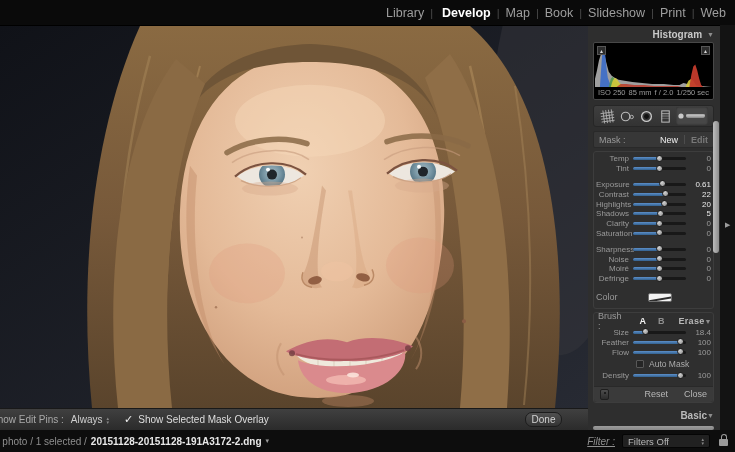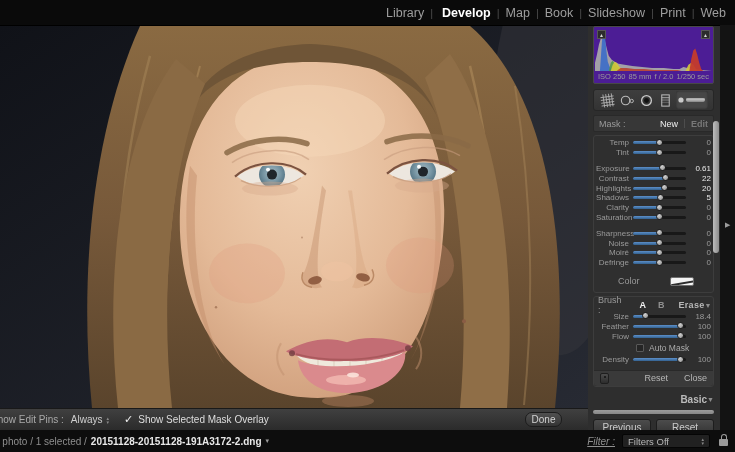--- a/index.html
+++ b/index.html
@@ -33,21 +33,21 @@
               background:linear-gradient(#505050,#343434); border:1px solid #1c1c1c; border-radius:7px;
               color:#d2d2d2; font-size:10px; text-align:center; line-height:14px; }
 
   
   .right-panel { position:absolute; left:588px; top:25px; width:132px; height:405px;
                  background:#2e2e2e; border-top:1px solid #000; padding:0 6px 0 5px; }
   .panel-header { height:16px; display:flex; align-items:center; justify-content:flex-end;
                   color:#c8c8c8; font-size:10px; font-weight:bold; gap:5px; }
   .disc { color:#8d8d8d; font-size:7px; font-weight:normal; }
 
-  .hist-box { position:relative; height:58px; background:#4c1d95; border:1px solid #484848; border-radius:2px; }
+  .hist-box { position:relative; height:58px; background:#000000; border:1px solid #484848; border-radius:2px; }
   .hist-graph { position:absolute; left:1px; top:1px; width:117px; height:43px; }
   .clip { position:absolute; top:3px; width:9px; height:9px; background:#2c2c2c; border:1px solid #565656;
           color:#d6d6d6; font-size:5px; line-height:8px; text-align:center; }
   .clip.left { left:3px; } .clip.right { right:3px; }
   .hist-meta { position:absolute; left:0; right:0; bottom:2px; display:flex; justify-content:space-between;
                padding:0 4px; font-size:7.5px; color:#9a9a9a; white-space:nowrap; }
 
   .tool-strip { margin-top:5px; height:22px; background:linear-gradient(#3e3e3e,#333333);
                 border:1px solid #262626; border-radius:3px;
                 display:flex; align-items:center; justify-content:space-between; padding:0 5px; }
@@ -69,21 +69,21 @@
   .srow { display:flex; align-items:center; height:9.8px; }
   .slab { width:37px; flex:none; text-align:right; font-size:8px; color:#9a9a9a; padding-right:4px; white-space:nowrap; }
   .strack { position:relative; flex:1; height:3px; background:#181818; border-radius:2px; margin-right:5px; }
   .sfill { position:absolute; left:0; top:0; height:3px; border-radius:2px; background:linear-gradient(#5d90ca,#33618f); }
   .sthumb { position:absolute; top:-2.5px; width:7px; height:7px; margin-left:-4px; border-radius:50%;
             background:radial-gradient(circle at 35% 30%, #d2d2d2, #8a8a8a); border:1px solid #1f1f1f; }
   .sval { width:20px; flex:none; text-align:right; font-size:8px; color:#9b9b9b; }
   .sval.changed { color:#e9e9e9; }
 
   .color-row { display:flex; align-items:center; height:15px; margin:4px 0 3px; font-size:9px; color:#9a9a9a; }
-  .color-label { margin-left:22px; }
+  .color-label { margin-left:0; }
   .color-swatch { margin-left:30px; width:24px; height:9px; background:#f4f4f4; border:1px solid #6f6f6f;
                   border-radius:2px; position:relative; overflow:hidden; }
   .swatch-line { position:absolute; left:-3px; top:4px; width:32px; height:1.5px; background:#2e2e2e; transform:rotate(-10deg); }
 
   .brush-a { margin-left:18px; color:#f2f2f2; font-weight:bold; }
   .brush-b { color:#8f8f8f; font-weight:bold; }
   .brush-erase { margin-left:14px; color:#b8b8b8; font-weight:bold; letter-spacing:.3px; }
 
   .automask-row { display:flex; align-items:center; height:10px; margin:2px 0 2px 40px; font-size:8.5px; color:#ababab; }
   .cb { width:8px; height:8px; background:#252525; border:1px solid #585858; border-radius:1px; margin-right:5px; flex:none; }
@@ -251,20 +251,24 @@
       <span>▴</span>
       <span>▾</span>
     </span>
     <span class="check-glyph">✓</span>
     <span class="overlay-label">Show Selected Mask Overlay</span>
     <div class="done-btn">Done</div>
   </div>
 
   <div class="right-panel">
 
+    <div class="panel-header">
+      <span>Histogram</span>
+      <span class="disc">▼</span>
+    </div>
 
     <div class="hist-box">
       <svg class="hist-graph" viewBox="0 0 119 42" preserveAspectRatio="none">
         <polygon fill="#a8a8a8" opacity="0.95" points="0,42 0,34 2,26 4,16 6,10 8,8 10,12 12,20 14,27 17,31 20,33 24,35 30,36 38,37 48,38 58,39 70,39 80,40 86,40 90,38 94,39 100,40 108,41 119,42"></polygon>
         <polygon fill="#3d6cc8" opacity="0.92" points="5,42 6,28 7,14 8,4 9,2 10,6 11,16 12,26 13,33 15,38 17,40 19,41 22,42"></polygon>
         <polygon fill="#4a9a3d" opacity="0.8" points="14,42 16,34 18,32 20,35 23,38 26,40 30,41 34,42"></polygon>
         <polygon fill="#d4c83a" opacity="0.9" points="16,42 18,36 20,33 22,34 25,38 28,40 32,41 37,42"></polygon>
         <polygon fill="#d4c83a" opacity="0.9" points="92,42 95,36 98,34 100,36 102,39 104,42"></polygon>
         <polygon fill="#b83a2c" opacity="0.85" points="22,42 26,39 32,39 40,40 50,40 60,41 70,41 78,41 84,41 88,42"></polygon>
         <polygon fill="#c43b2c" opacity="0.95" points="96,42 98,30 100,22 102,20 104,26 106,34 108,40 110,42"></polygon>

